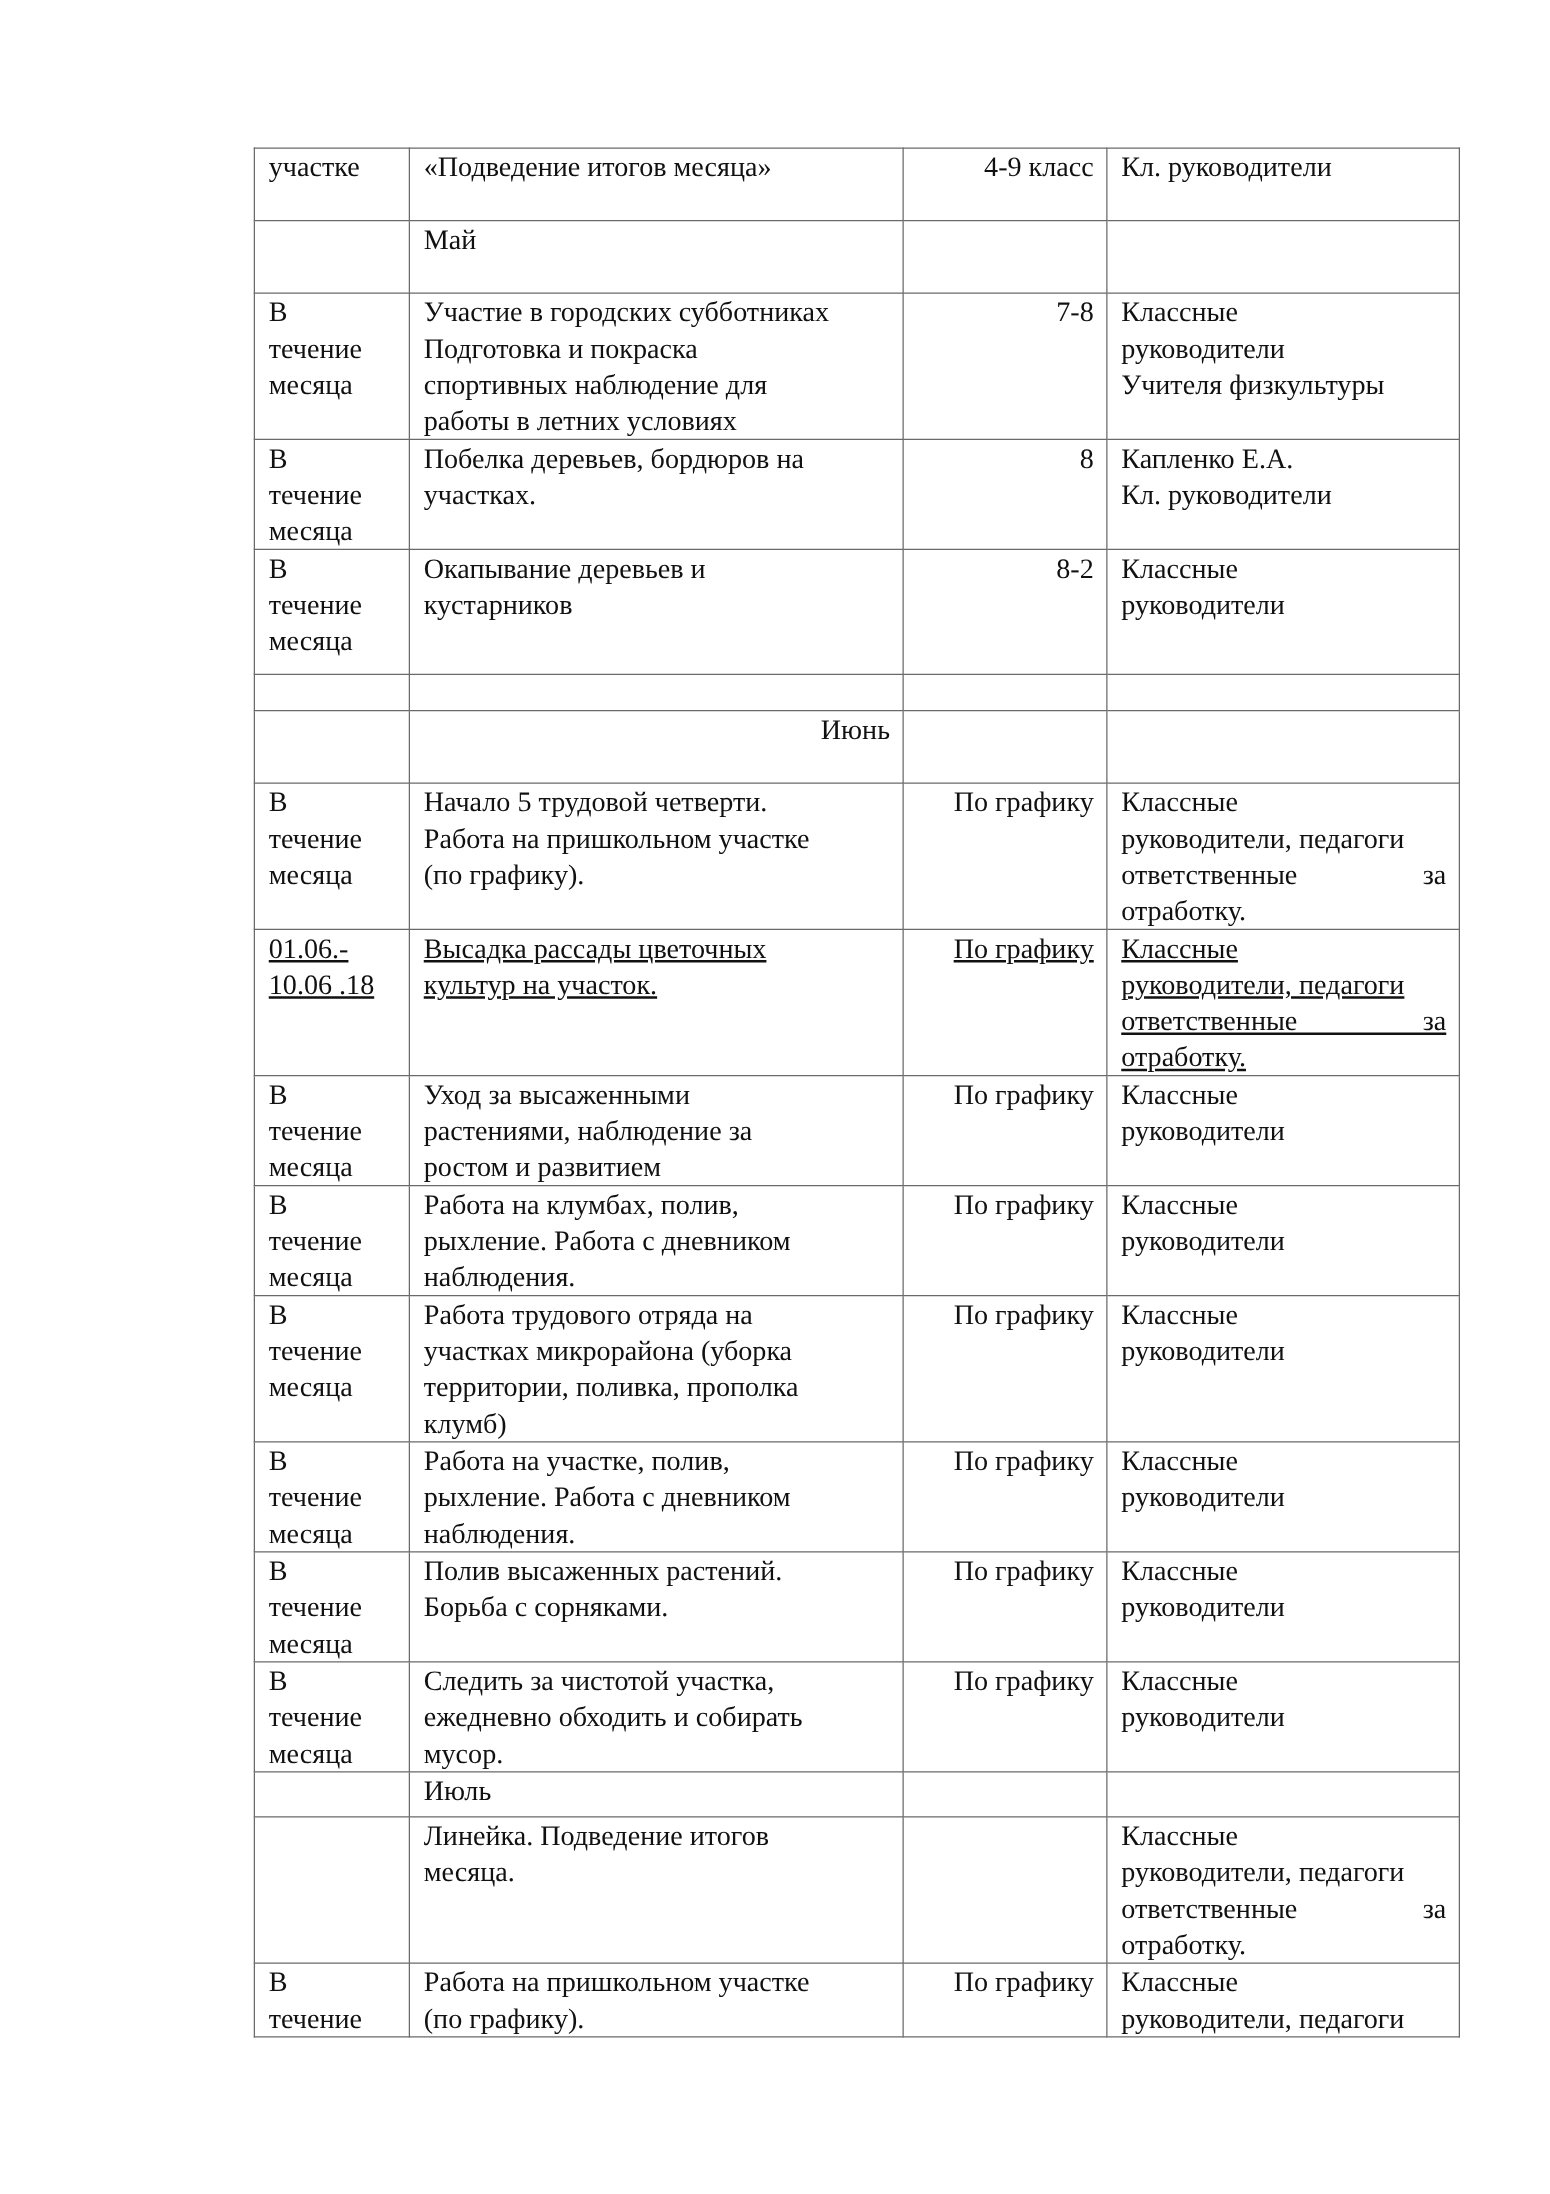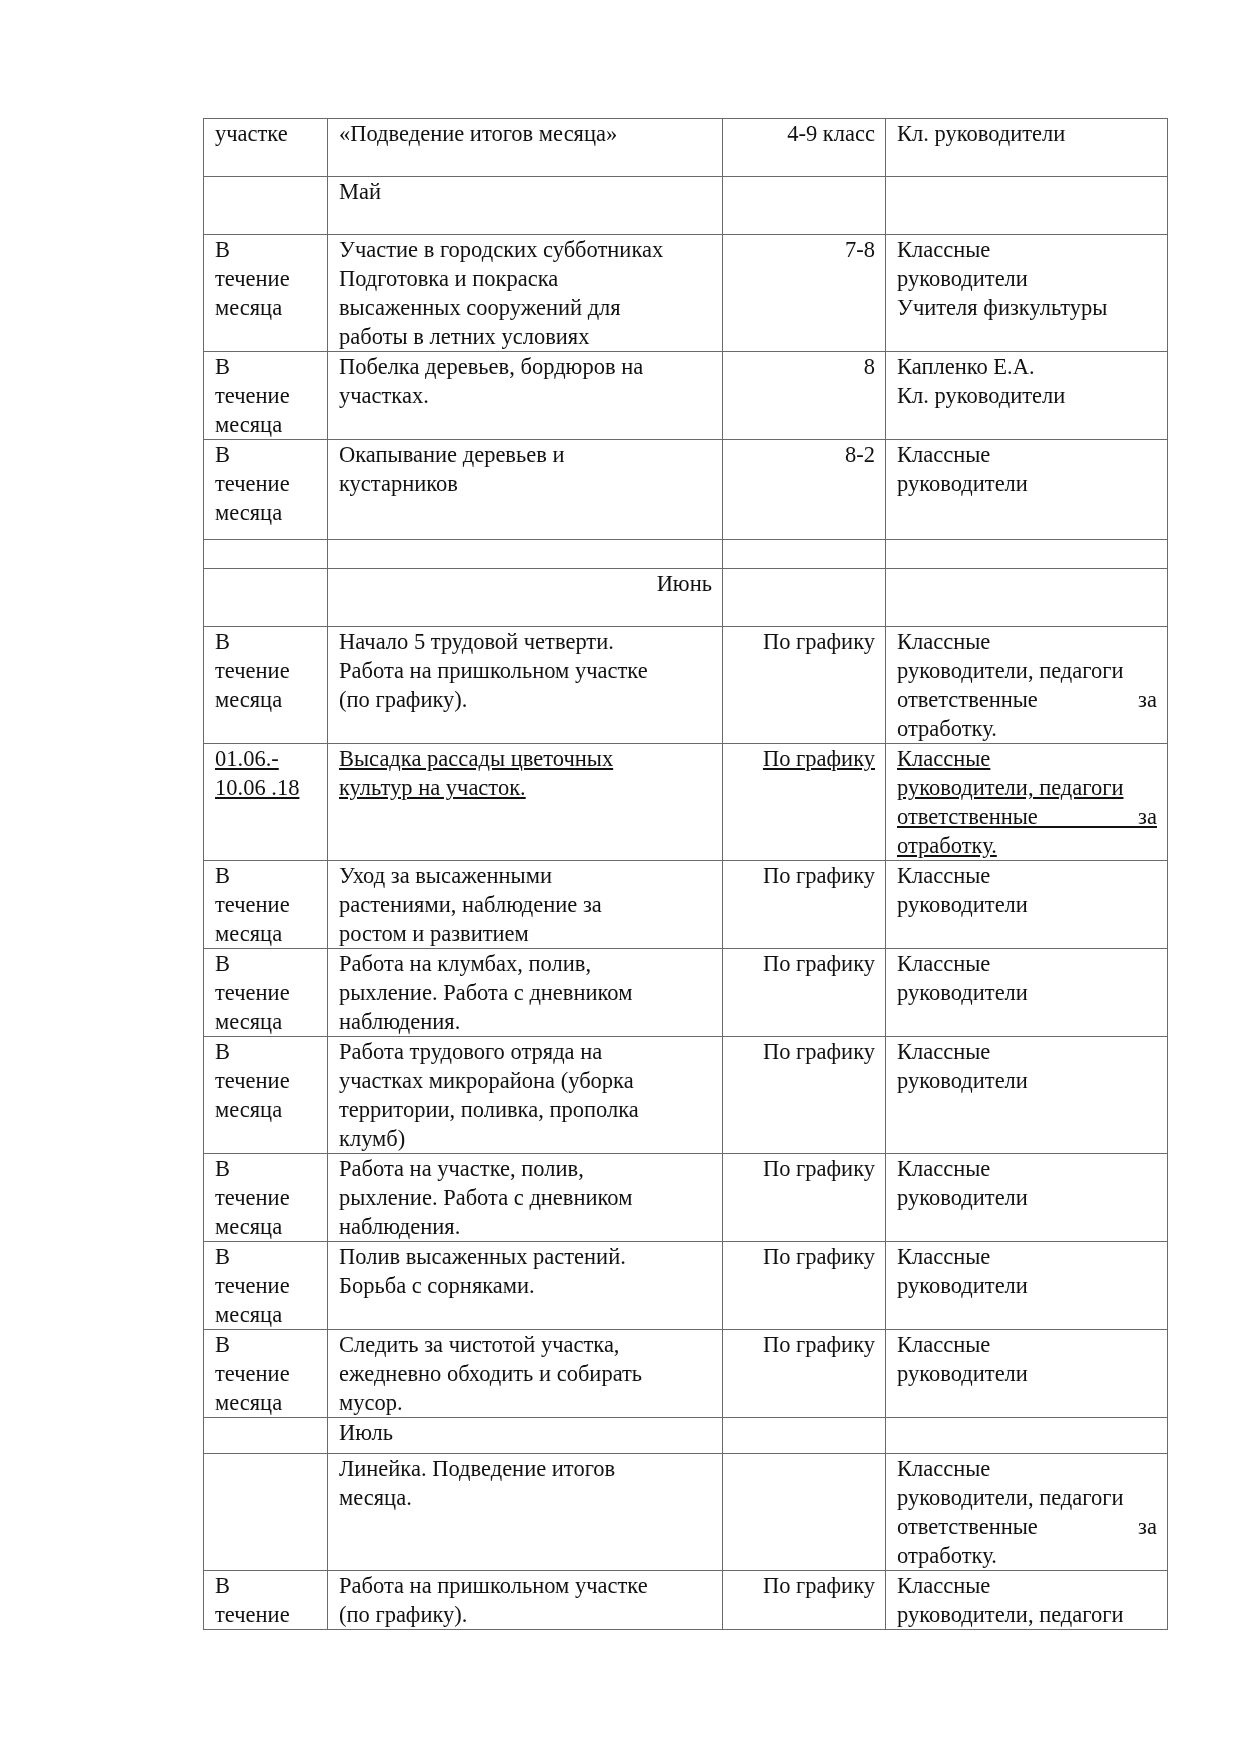--- a/index.html
+++ b/index.html
@@ -80,21 +80,21 @@
         </tr>
         <tr style="height: 116px;">
           <td>
             <span class="line">В</span>
             <span class="line">течение</span>
             <span class="line">месяца</span>
           </td>
           <td>
             <span class="line">Участие в городских субботниках</span>
             <span class="line">Подготовка и покраска</span>
-            <span class="line">высаженных сооружений для</span>
+            <span class="line">спортивных наблюдение для</span>
             <span class="line">работы в летних условиях</span>
           </td>
           <td class="center"><span>7-8</span></td>
           <td>
             <span class="line">Классные</span>
             <span class="line">руководители</span>
             <span class="line">Учителя физкультуры</span>
           </td>
         </tr>
         <tr style="height: 87px;">

